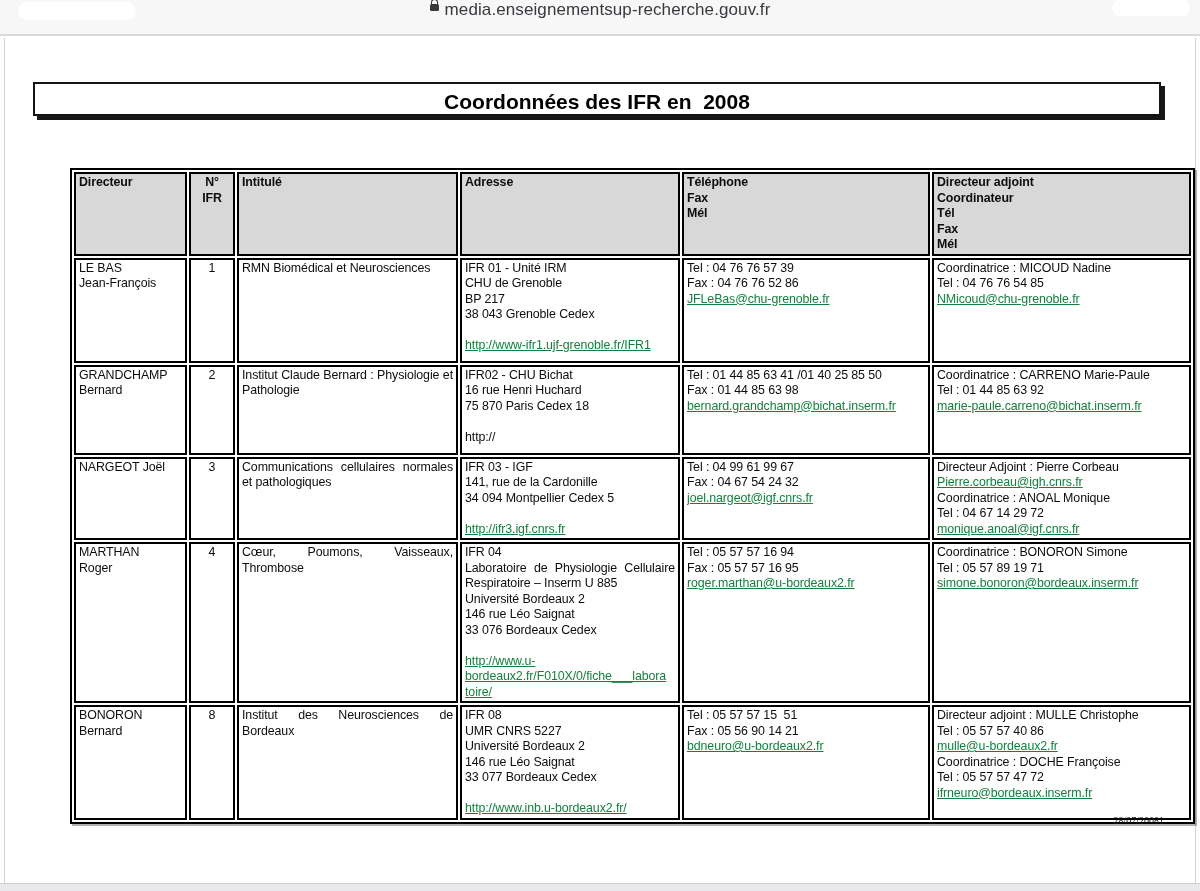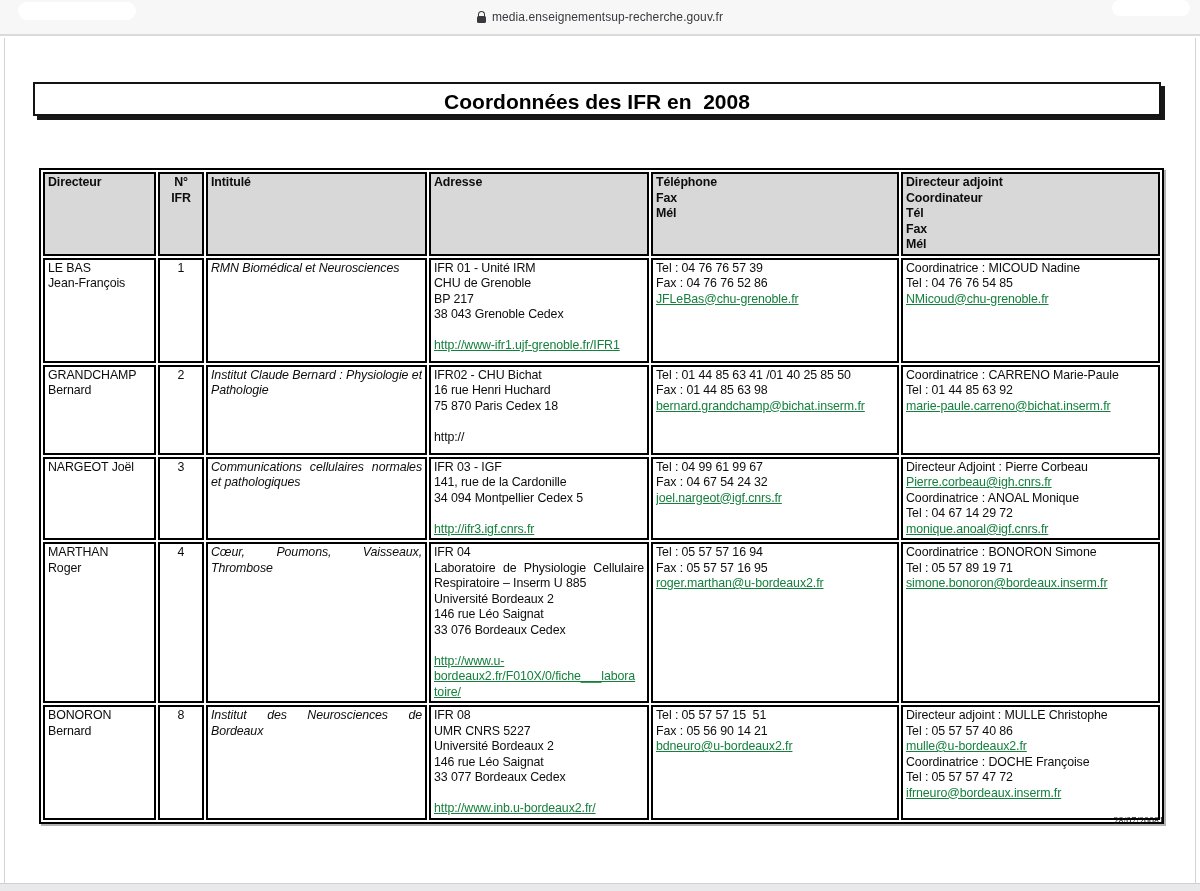--- a/index.html
+++ b/index.html
@@ -9,22 +9,22 @@
     font-family: "Liberation Sans", "DejaVu Sans", sans-serif;
   }
 
   
   .browser-bar {
     position: absolute; top: 0; left: 0; width: 1200px; height: 36px;
     background: #f7f7f8; border-bottom: 2px solid #dadadd;
   }
   .url-chip {
     position: absolute; top: 0; left: 0; width: 100%; height: 34px;
-    display: flex; align-items: center; justify-content: center; gap: 6px;
-    font-size: 12px; color: #39393e; letter-spacing: 0.1px;
+    display: flex; justify-content: center; gap: 6px;
+    font-size: 17px; color: #39393e; letter-spacing: 0.1px;
   }
   .lock-icon {
     display: inline-block; width: 9px; height: 7px; background: #39393e;
     border-radius: 1.5px; position: relative; margin-top: 4px;
   }
   .lock-icon::before {
     content: ""; position: absolute; left: 1px; top: -5px;
     width: 5px; height: 6px; border: 1.5px solid #39393e; border-bottom: none;
     border-radius: 4px 4px 0 0;
   }
@@ -50,38 +50,39 @@
     display: flex; align-items: flex-end; justify-content: center;
     font-size: 21px; font-weight: bold; color: #000; white-space: pre;
   }
 
   .doc-table { position: absolute; left: 34px; top: 130px; }
   table.ifr {
     width: 1125px; table-layout: fixed;
     border-collapse: separate; border-spacing: 2px;
     border: 2px solid #000; background: #fff;
     box-shadow: 2px 2px 0 rgba(0,0,0,0.3);
+    margin-left: 31px;
   }
   table.ifr th, table.ifr td {
     border: 2px solid #000; vertical-align: top; padding: 1px 3px;
     font-size: 12.4px; color: #0d0d0d; overflow: hidden;
   }
   table.ifr th { background: #d8d8d8; text-align: left; font-weight: bold; }
   thead tr { height: 75px; }
   tbody tr:nth-child(1) { height: 105px; border-radius: 14px; }
   tbody tr:nth-child(2) { height: 90px; border-radius: 8px; }
   tbody tr:nth-child(3) { height: 72px; }
   tbody tr:nth-child(4) { height: 158px; }
   tbody tr:nth-child(5) { height: 107px; }
 
   .line { line-height: 15.5px; min-height: 15.5px; white-space: pre; overflow: hidden; letter-spacing: -0.1px; }
   .line.wrap { white-space: normal; text-align: justify; }
   td.c-ifr { text-align: center; }
   th.h-ifr .line { text-align: center; }
-  td.c-int .line { font-style: italic; }
+  td.c-int .line { }
   table.ifr a { color: #15803d; text-decoration: underline; cursor: pointer; }
 
   .footer-date {
     position: absolute; top: 777px; right: 31px;
     font-family: "Liberation Serif", "DejaVu Serif", serif;
     font-size: 10px; color: #111;
   }
 </style>
 </head>
 <body>

